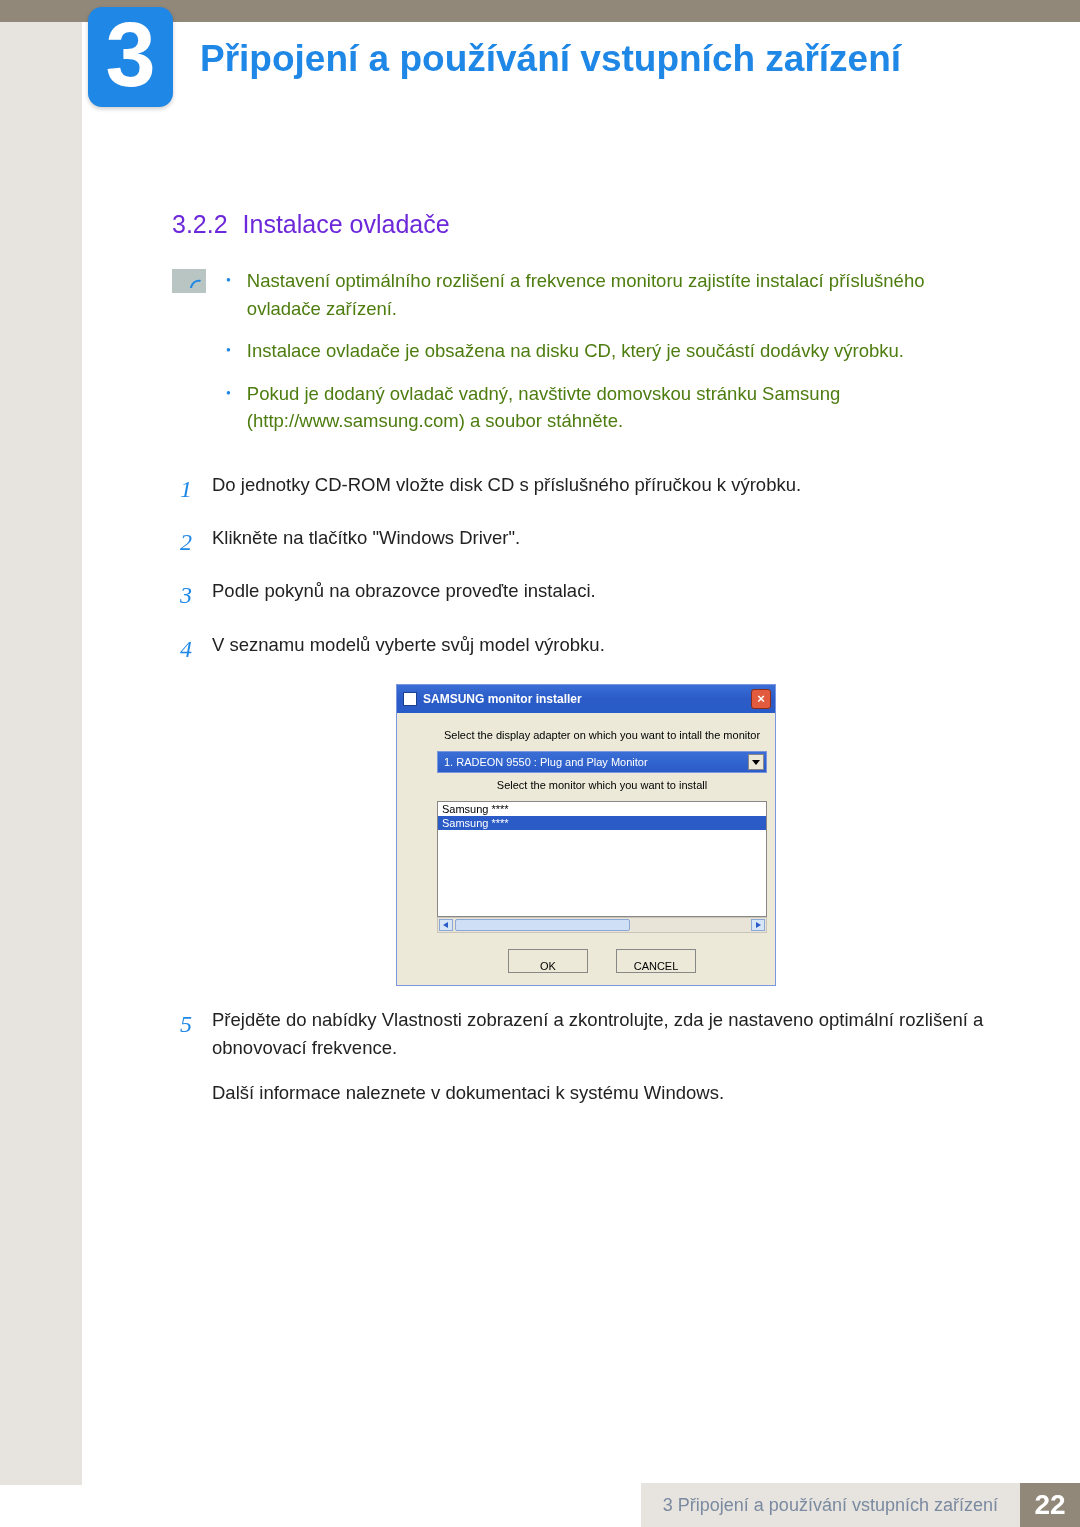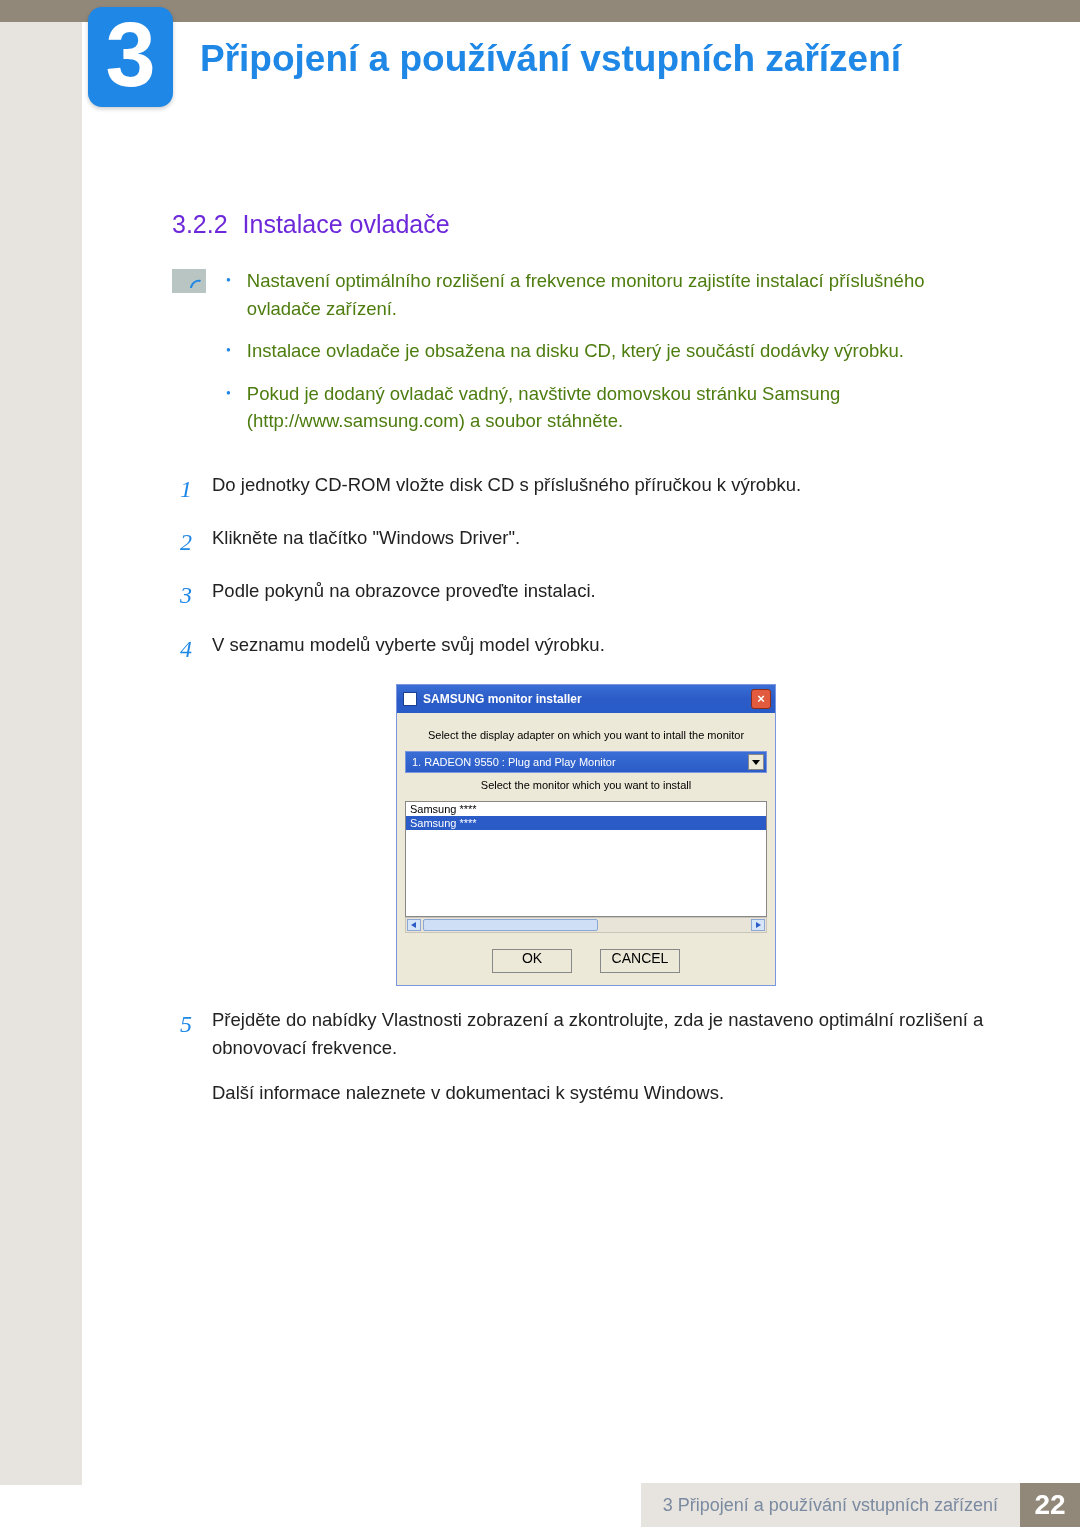--- a/index.html
+++ b/index.html
@@ -73,21 +73,21 @@
     display:flex; align-items:center; justify-content:space-between; padding: 0 4px 0 6px;
     color:#fff; font-size:12px; font-weight:bold;
   }
   .titlebar .t-left { display:flex; align-items:center; gap:6px; }
   .titlebar .sys-icon { width:14px; height:14px; background:#fff; border:1px solid #1b3f8f; }
   .titlebar .closebtn {
     width:20px; height:20px; background:#e25b3e; border:1px solid #8a2c18; color:#fff;
     display:flex; align-items:center; justify-content:center; font-size:13px; font-weight:bold;
     border-radius:3px; cursor:default;
   }
-  .inst-body { padding: 10px 8px 12px 8px; }
+  .inst-body { padding: 10px 8px 12px 20px; margin-left: 20px; }
   .inst-label { font-size:11px; color:#000; text-align:center; margin: 6px 0 10px 0; }
   .dropdown {
     height:22px; background: linear-gradient(#3a6ed5,#2b5bc7); border:1px solid #7a96df;
     display:flex; align-items:center; justify-content:space-between; padding: 0 2px 0 6px;
     color:#fff; font-size:11px; margin-bottom:4px;
   }
   .dropdown .dd-btn {
     width:16px; height:16px; background:#ece9d8; border:1px solid #888; position:relative;
   }
   .dropdown .dd-btn::after {
@@ -98,22 +98,22 @@
   }
   .listbox .li { padding:1px 4px; color:#000; }
   .listbox .li.sel { background:#2b5bc7; color:#fff; }
   .hscroll { height:16px; background:#e8e4d7; border:1px solid #c9c5b8; border-top:1px solid #c9c5b8; margin-top:0; display:flex; align-items:center; justify-content:space-between; padding:0 1px; }
   .hscroll .arrow { width:14px; height:12px; background:#d6e6f7; border:1px solid #8aa7d6; position:relative; }
   .hscroll .arrow.l::after { content:""; position:absolute; left:3px; top:2px; border-top:3px solid transparent; border-bottom:3px solid transparent; border-right:5px solid #2b5bc7; }
   .hscroll .arrow.r::after { content:""; position:absolute; right:3px; top:2px; border-top:3px solid transparent; border-bottom:3px solid transparent; border-left:5px solid #2b5bc7; }
   .hscroll .thumb { height:12px; flex:0 0 175px; background:#cfe0f6; border:1px solid #8aa7d6; border-radius:2px; margin-right:auto; margin-left:2px; }
   .btnrow { display:flex; justify-content:center; gap:28px; margin-top:16px; }
   .winbtn {
-    width:80px; height:24px; background:#ece9d8; border:1px solid #888; font-size:14px; color:#000;
-    display:flex; align-items:flex-start; justify-content:center;
+    width:80px; height:24px; background:#ece9d8; border:1px solid #888; font-size:11px; color:#000;
+    display:flex; align-items:flex-end; justify-content:center;
   }
 
   
   .footer {
     position:absolute; left:0; bottom:0; width:1080px; height:44px; display:flex; justify-content:flex-end; align-items:stretch;
   }
   .footer-label {
     background:#e7e3de; color:#7a8aa0; font-size:18px; font-weight:500; display:flex; align-items:center; padding: 0 22px;
   }
   .footer-pagebox {

